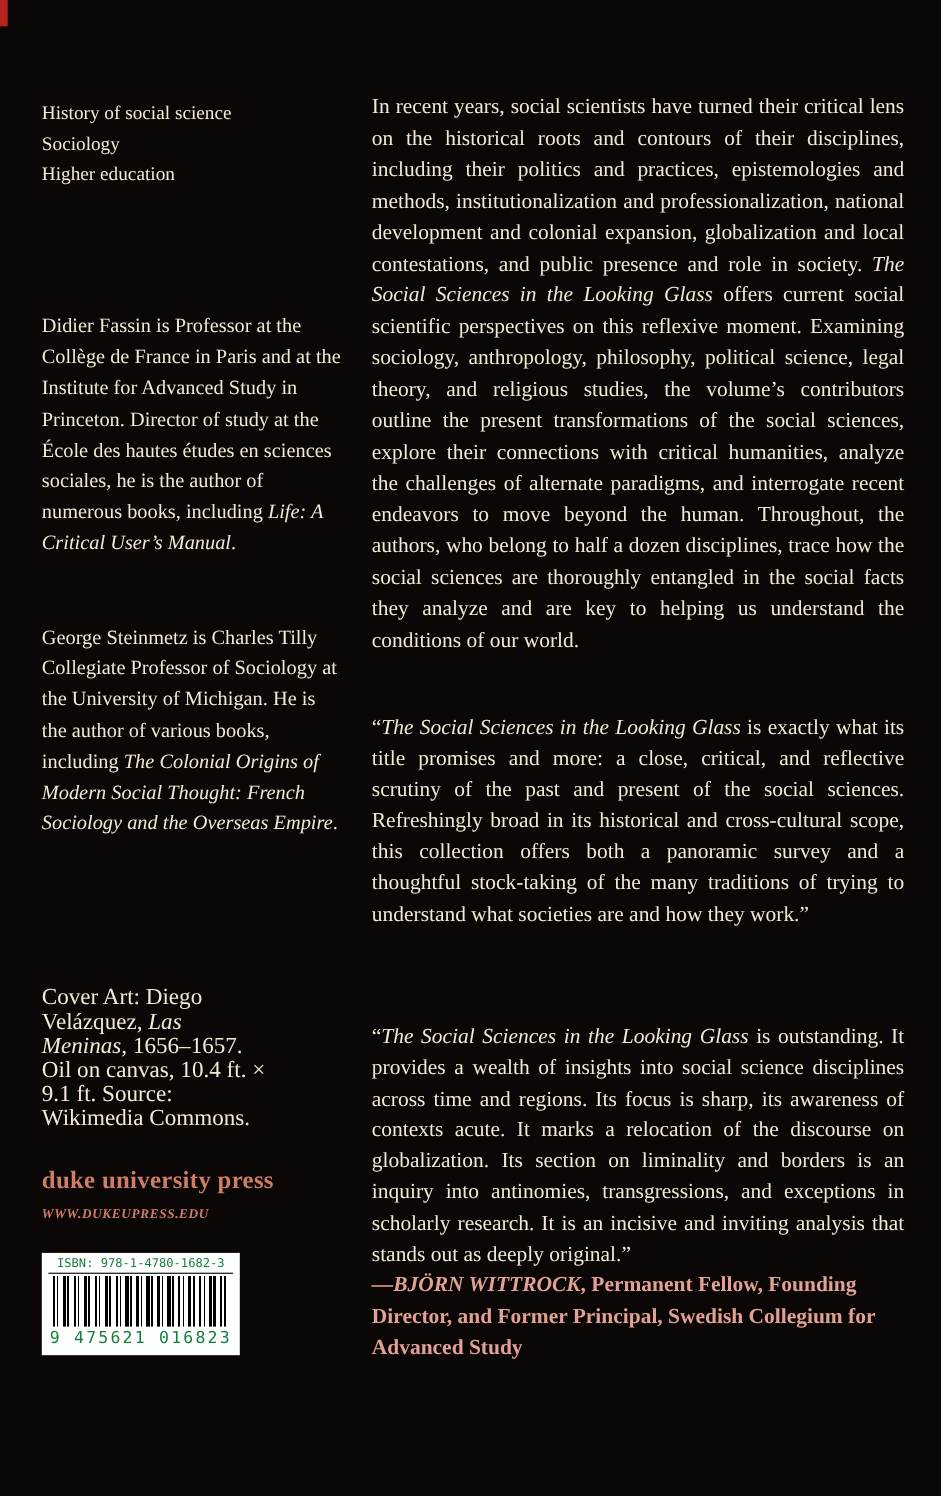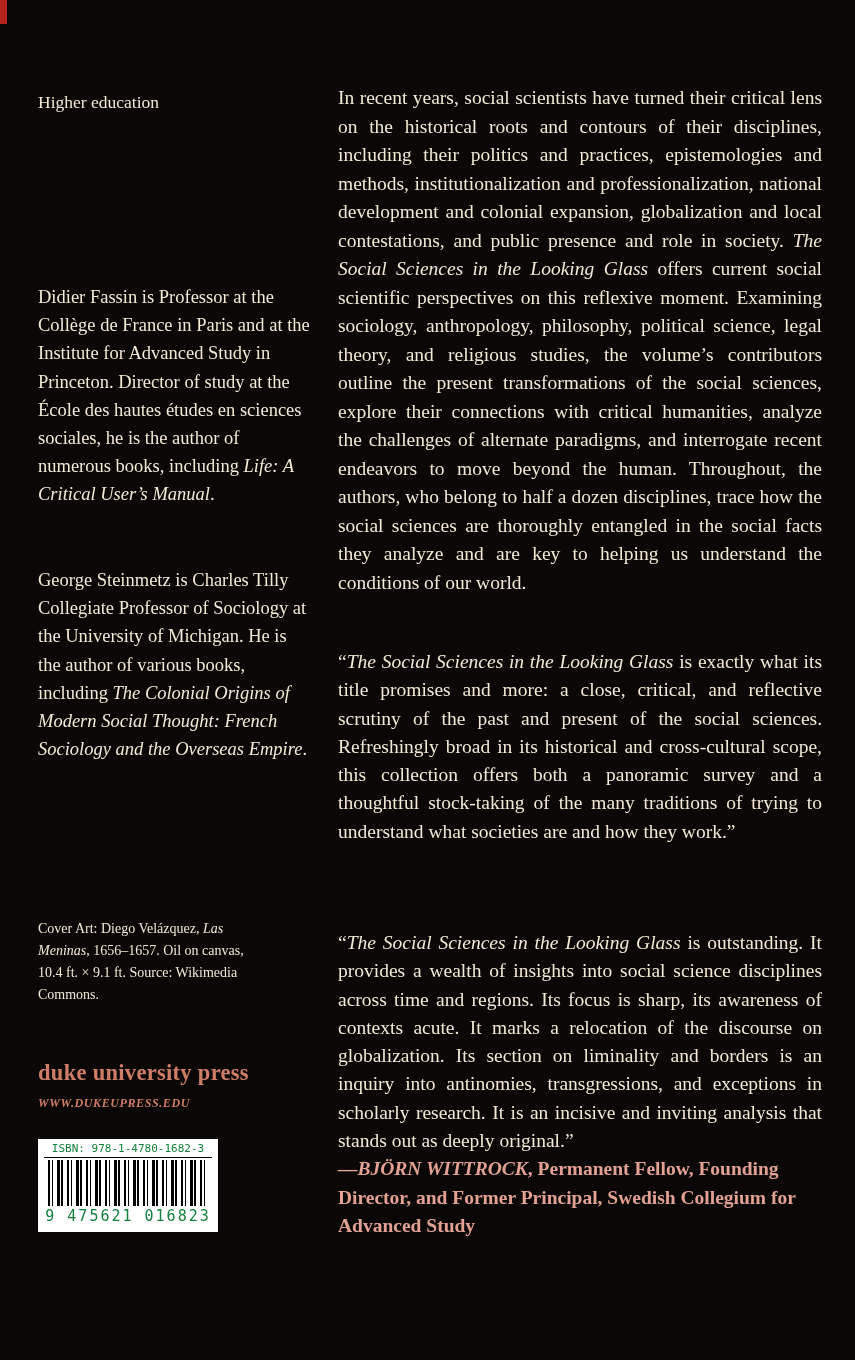--- a/index.html
+++ b/index.html
@@ -11,21 +11,21 @@
     overflow: hidden;
     color: #f3e9d6;
   }
   .abs { position: absolute; }
 
   
   .categories { left: 38px; top: 88px; width: 272px; font-size: 17.5px; line-height: 28px; }
   .bio { left: 38px; width: 274px; font-size: 18.5px; line-height: 28.2px; }
   .bio-1 { top: 283px; }
   .bio-2 { top: 566px; }
-  .coverart { left: 38px; top: 918px; width: 208px; font-size: 14px; line-height: 22px; }
+  .coverart { left: 38px; top: 895px; width: 208px; font-size: 21px; line-height: 22px; }
   .press-name { left: 38px; top: 1060px; font-size: 22.5px; font-weight: bold; color: #d07d68; letter-spacing: 0.3px; }
   .press-url { left: 38px; top: 1096px; font-size: 12px; font-weight: bold; font-style: italic; color: #d07d68; letter-spacing: 0.6px; }
 
   
   .barcode { left: 38px; top: 1139px; width: 180px; height: 93px; background: #ffffff; color: #15803d; }
   .barcode .isbn-label {
     font-family: "DejaVu Sans Mono", monospace;
     font-size: 11px; text-align: center; padding: 3px 0 2px;
     border-bottom: 1px solid #000; margin: 0 6px;
   }
@@ -56,20 +56,22 @@
 
   
   .scan-mark { left: 0; top: 0; width: 7px; height: 24px; background: #b5241c; }
 </style>
 </head>
 <body>
 
 <div class="abs scan-mark"></div>
 
 <div class="abs categories">
+  <div>History of social science</div>
+  <div>Sociology</div>
   <div>Higher education</div>
 </div>
 
 <div class="abs bio bio-1"><span>Didier Fassin is Professor at the Collège de France in Paris and at the Institute for Advanced Study in Princeton. Director of study at the École des hautes études en sciences sociales, he is the author of numerous books, including </span><i>Life: A Critical User’s Manual</i><span>.</span></div>
 
 <div class="abs bio bio-2"><span>George Steinmetz is Charles Tilly Collegiate Professor of Sociology at the University of Michigan. He is the author of various books, including </span><i>The Colonial Origins of Modern Social Thought: French Sociology and the Overseas Empire</i><span>.</span></div>
 
 <div class="abs coverart"><span>Cover Art: Diego Velázquez, </span><i>Las Meninas</i><span>, 1656–1657. Oil on canvas, 10.4 ft. × 9.1 ft. Source: Wikimedia Commons.</span></div>
 
 <div class="abs press-name">duke university press</div>

